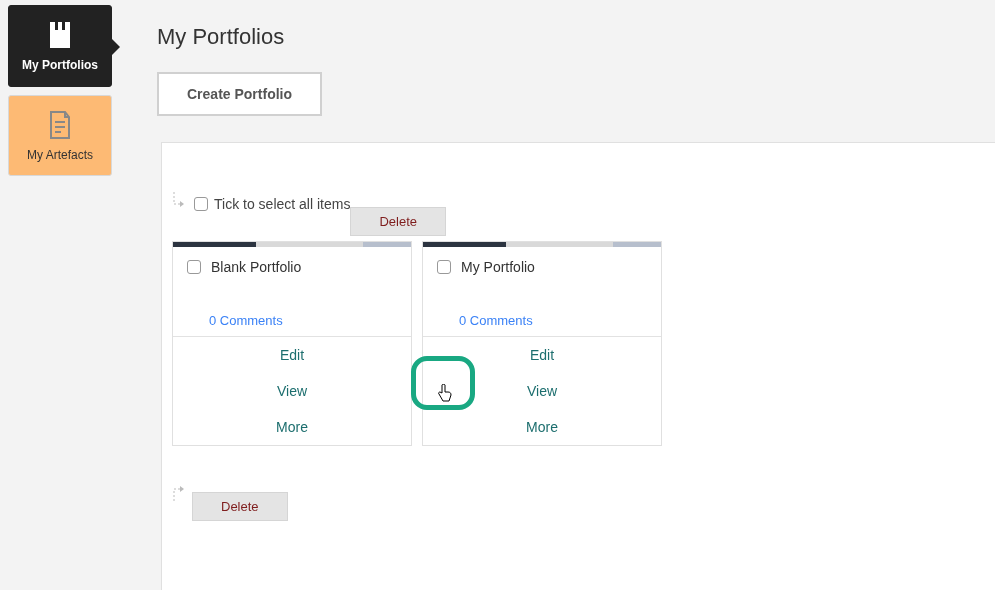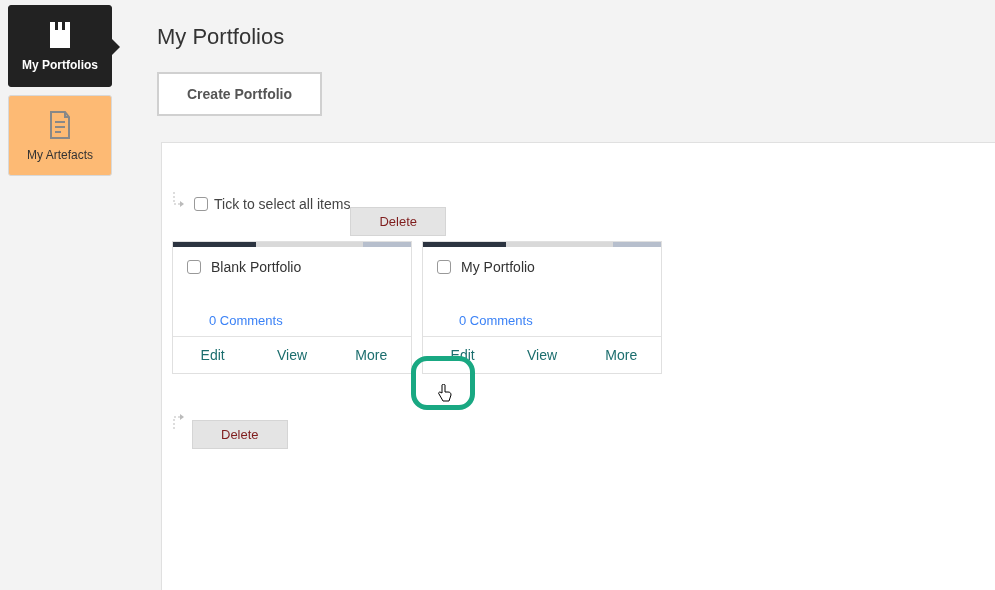--- a/index.html
+++ b/index.html
@@ -152,20 +152,21 @@
 .card-title { color: #333; }
 .card-spacer { height: 32px; }
 .card-comments {
   color: #3b82f6;
   font-size: 13px;
   padding: 2px 0 8px 36px;
 }
 .card-actions {
   display: flex;
   border-top: 1px solid #e2e2e2;
+  flex-direction: column;
 }
 .card-action {
   flex: 1;
   text-align: center;
   padding: 10px 0;
   color: #1c6e6e;
   font-size: 14px;
   cursor: pointer;
 }
 .highlight-ring {

